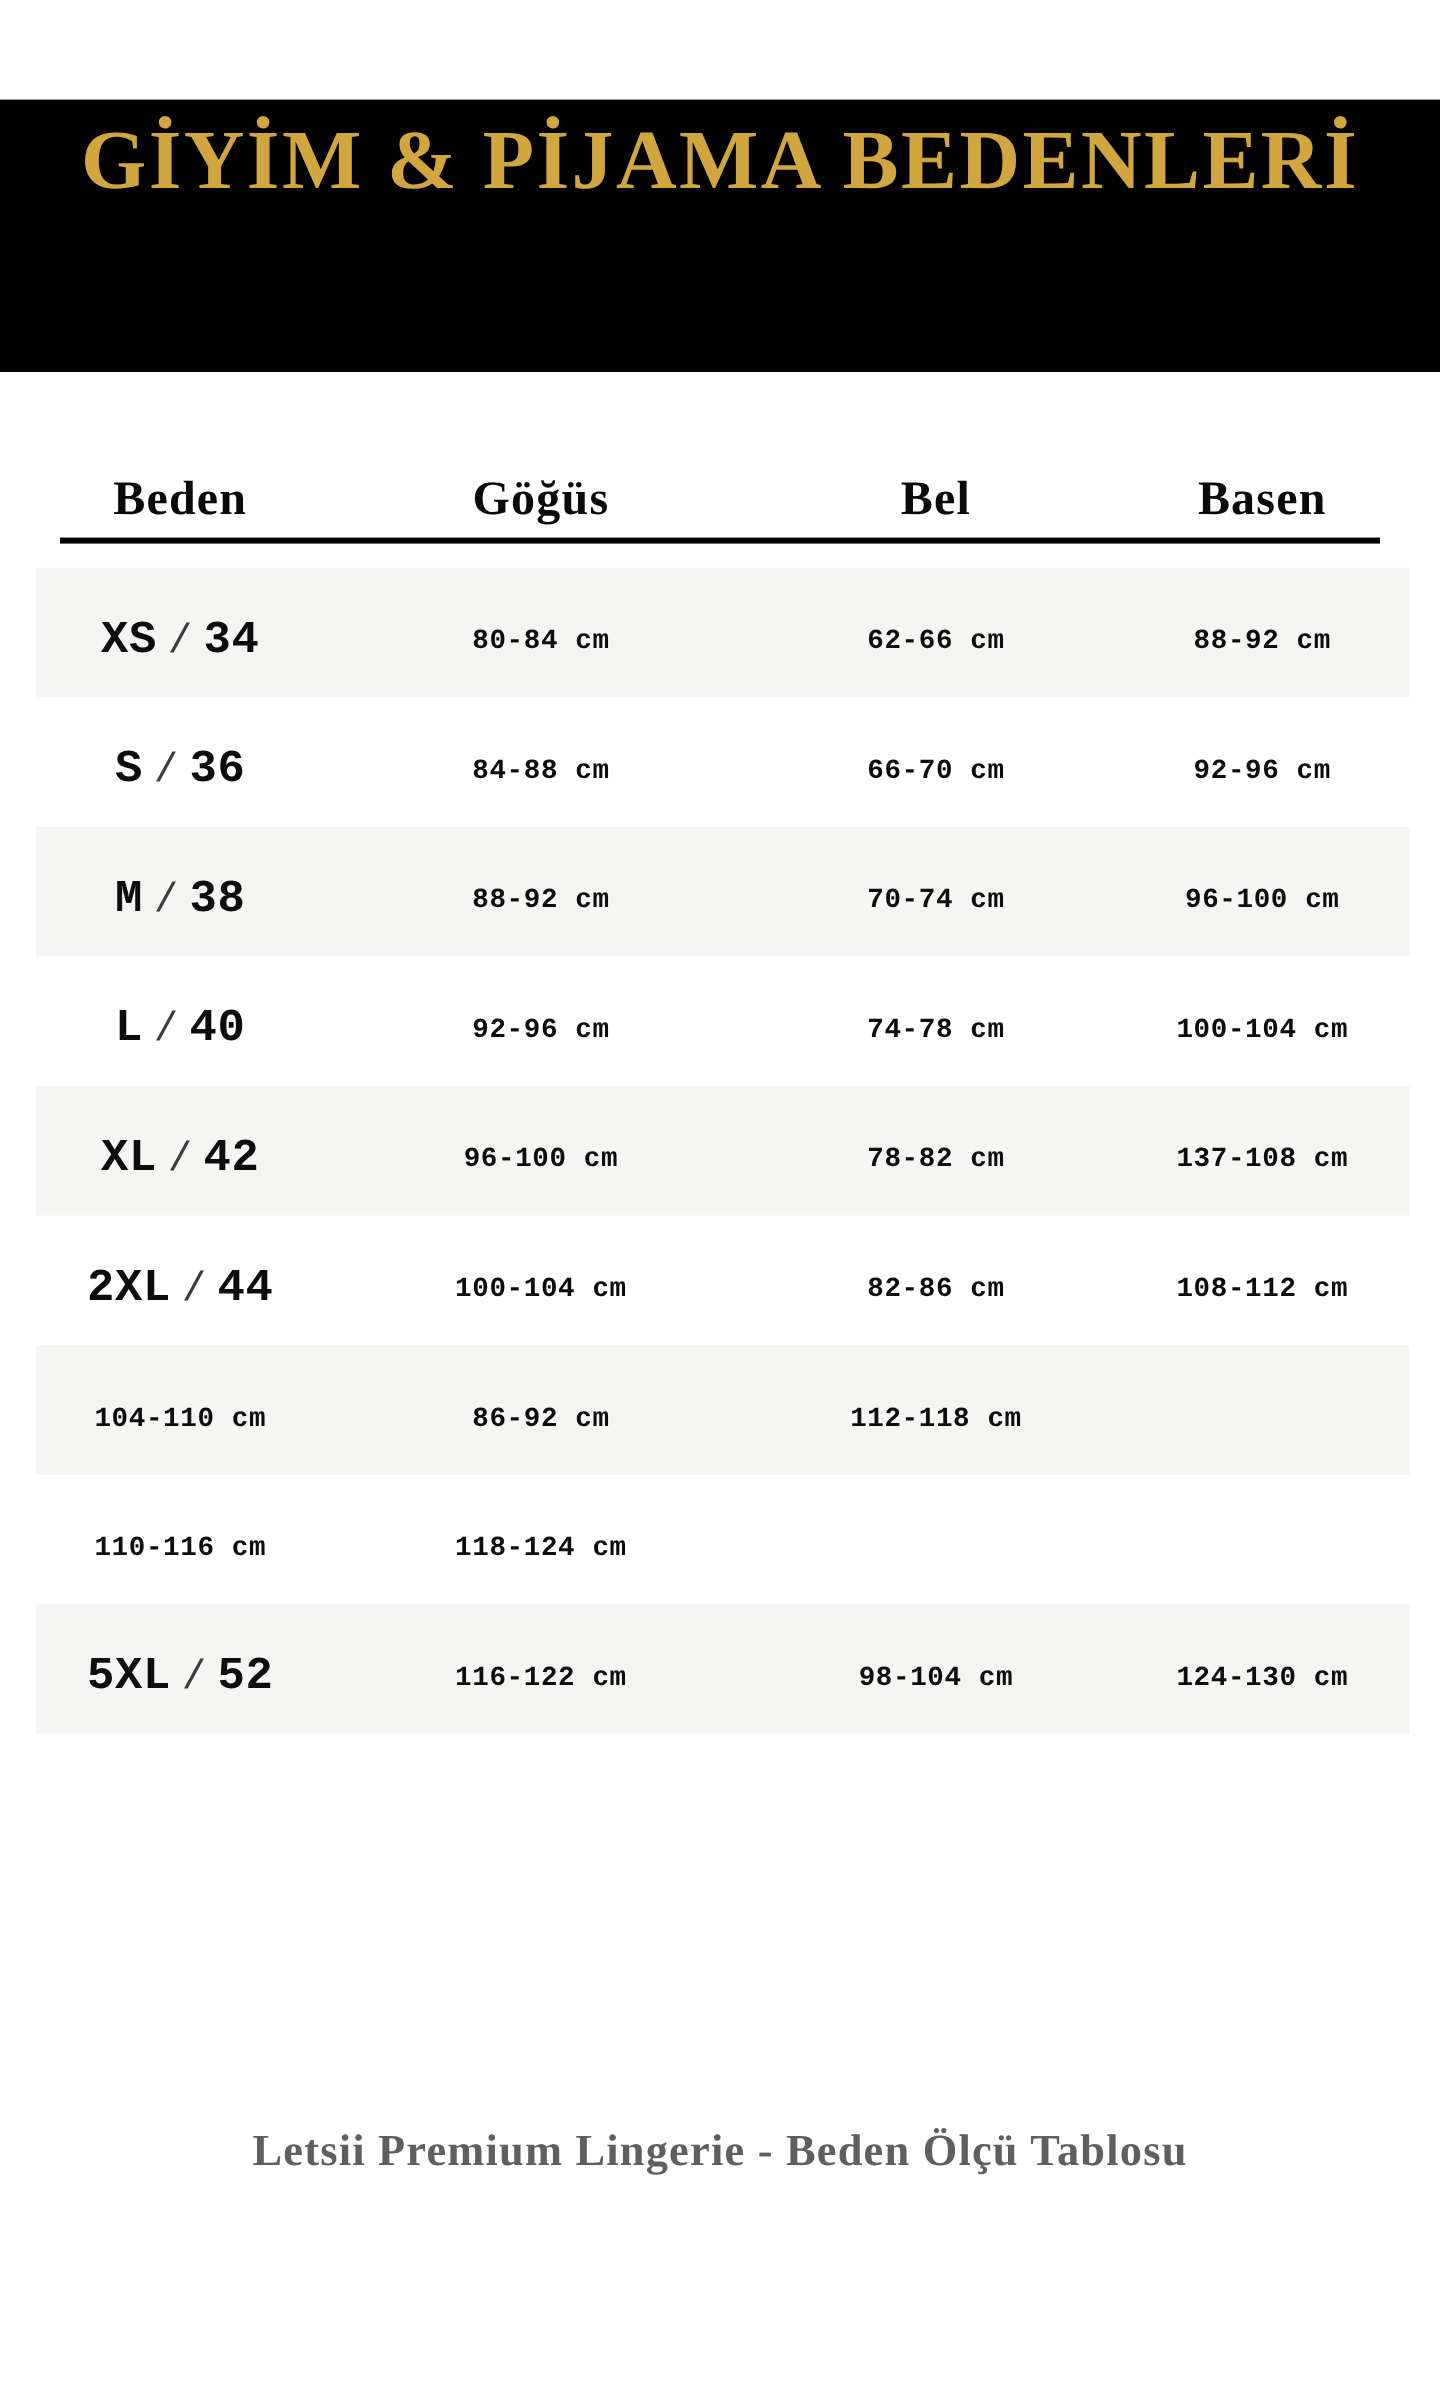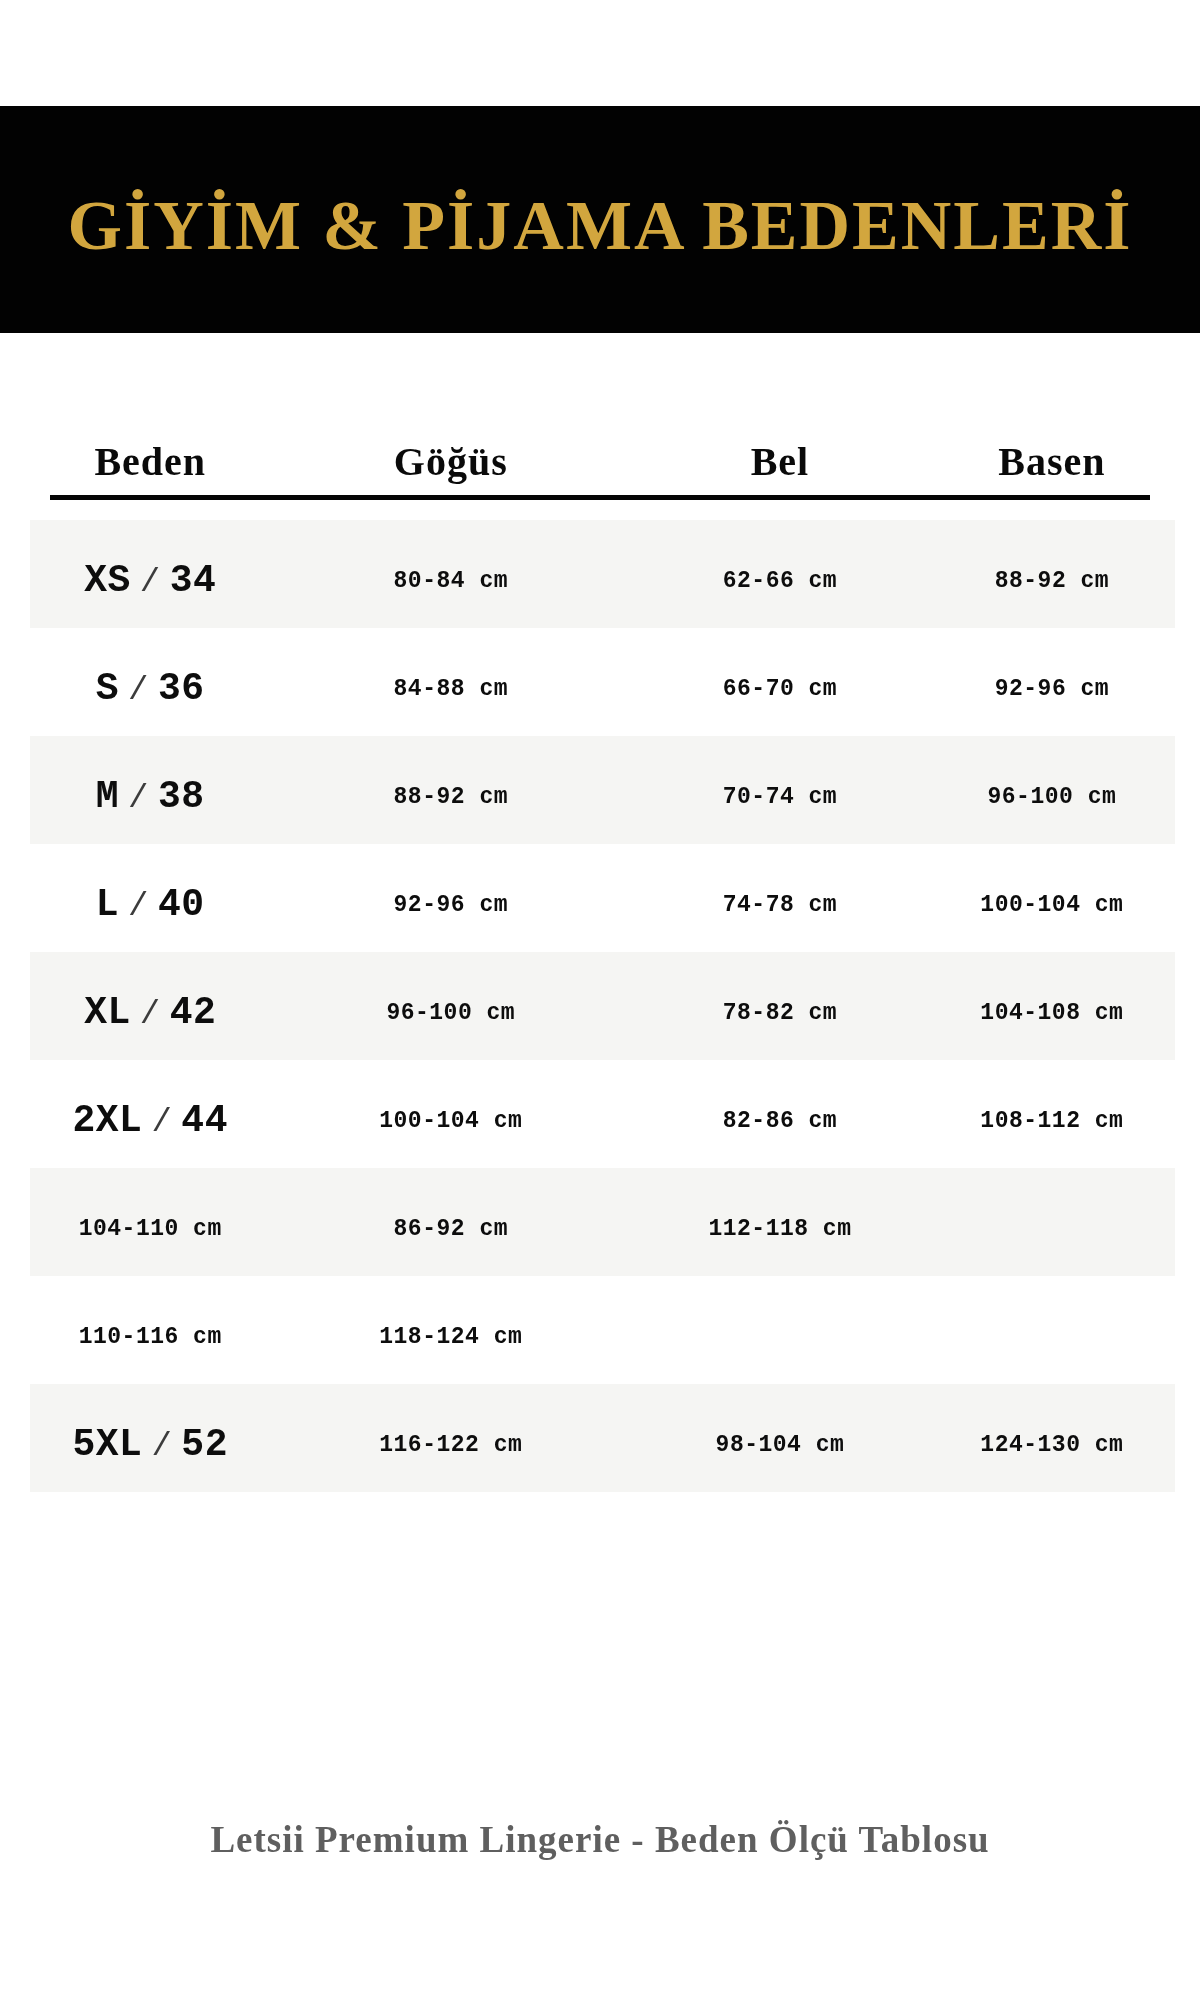--- a/index.html
+++ b/index.html
@@ -9,44 +9,44 @@
     font-family: "Liberation Serif", "DejaVu Serif", serif;
   }
   body {
     width: 1200px;
     height: 2000px;
     overflow: hidden;
     position: relative;
   }
   
   .banner {
-    margin-top: 106px;
+    margin-top: 83px;
     height: 227px;
     background: var(--banner-bg, #020202);
     display: flex;
-    align-items: center;
+    align-items: flex-start;
     justify-content: center;
   }
   .banner-title {
     color: var(--accent, #D2A63E);
     font-size: 70px;
     font-weight: bold;
     letter-spacing: 2px;
     white-space: nowrap;
     padding-top: 12px;
   }
   
   .size-table {
     margin-left: 30px;
     margin-right: 25px;
   }
   .thead {
     display: grid;
     grid-template-columns: 21% 31.5% 26% 21.5%;
-    height: 162px;
+    height: 138px;
     align-items: end;
     box-sizing: border-box;
     padding-bottom: 10px;
   }
   .th {
     text-align: center;
     font-size: 40px;
     font-weight: bold;
     color: #0a0a0a;
     letter-spacing: 1px;
@@ -138,21 +138,21 @@
       <div class="trow">
         <div class="cell size-cell"><span>L</span><span class="sep">/</span><span>40</span></div>
         <div class="cell">92-96 cm</div>
         <div class="cell">74-78 cm</div>
         <div class="cell">100-104 cm</div>
       </div>
       <div class="trow striped">
         <div class="cell size-cell"><span>XL</span><span class="sep">/</span><span>42</span></div>
         <div class="cell">96-100 cm</div>
         <div class="cell">78-82 cm</div>
-        <div class="cell">104-108 cm</div>
+        <div class="cell">137-108 cm</div>
       </div>
       <div class="trow">
         <div class="cell size-cell"><span>2XL</span><span class="sep">/</span><span>44</span></div>
         <div class="cell">100-104 cm</div>
         <div class="cell">82-86 cm</div>
         <div class="cell">108-112 cm</div>
       </div>
       <div class="trow striped">
         <div class="cell">104-110 cm</div>
         <div class="cell">86-92 cm</div>

